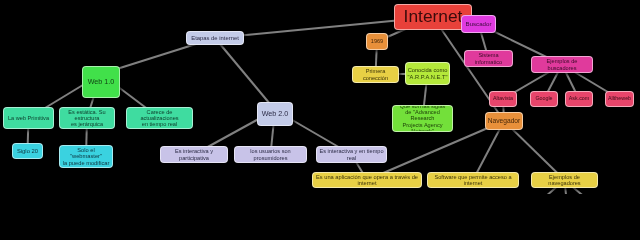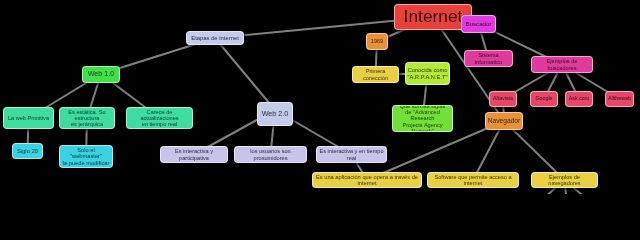--- a/index.html
+++ b/index.html
@@ -48,21 +48,21 @@
       <line x1="564.5" y1="180" x2="514" y2="224" stroke="#808080" stroke-width="2"></line>
       <line x1="564.5" y1="180" x2="569" y2="224.5" stroke="#808080" stroke-width="2"></line>
       <line x1="564.5" y1="180" x2="617" y2="224.5" stroke="#808080" stroke-width="2"></line>
     </svg>
 <div class="node" style="left: 394px; top: 4px; width: 78px; height: 26px; background: rgb(232, 65, 58); color: rgb(58, 11, 11); font-size: 13pt;">
       <span>Internet</span>
     </div>
     <div class="node" style="left: 186px; top: 31px; width: 58px; height: 14px; background: rgb(195, 203, 232); color: rgb(43, 43, 69); font-size: 4.4pt;">
       <span>Etapas de internet</span>
     </div>
-    <div class="node" style="left: 82px; top: 66px; width: 38px; height: 17px; background: rgb(65, 224, 74); color: rgb(15, 61, 17); font-size: 5.4pt;">
+    <div class="node" style="left: 82px; top: 66px; width: 38px; height: 32px; background: rgb(65, 224, 74); color: rgb(15, 61, 17); font-size: 5.4pt;">
       <span>Web 1.0</span>
     </div>
     <div class="node" style="left: 257px; top: 102px; width: 36px; height: 24px; background: rgb(195, 203, 232); color: rgb(43, 43, 69); font-size: 5.4pt;">
       <span>Web 2.0</span>
     </div>
     <div class="node" style="left: 3px; top: 107px; width: 51px; height: 22px; background: rgb(63, 220, 160); color: rgb(13, 61, 44); font-size: 4.2pt;">
       <span>La web Primitiva</span>
     </div>
     <div class="node" style="left: 59px; top: 107px; width: 56px; height: 22px; background: rgb(63, 220, 160); color: rgb(13, 61, 44); font-size: 4.2pt;">
       <span>Es estática. Su estructura

